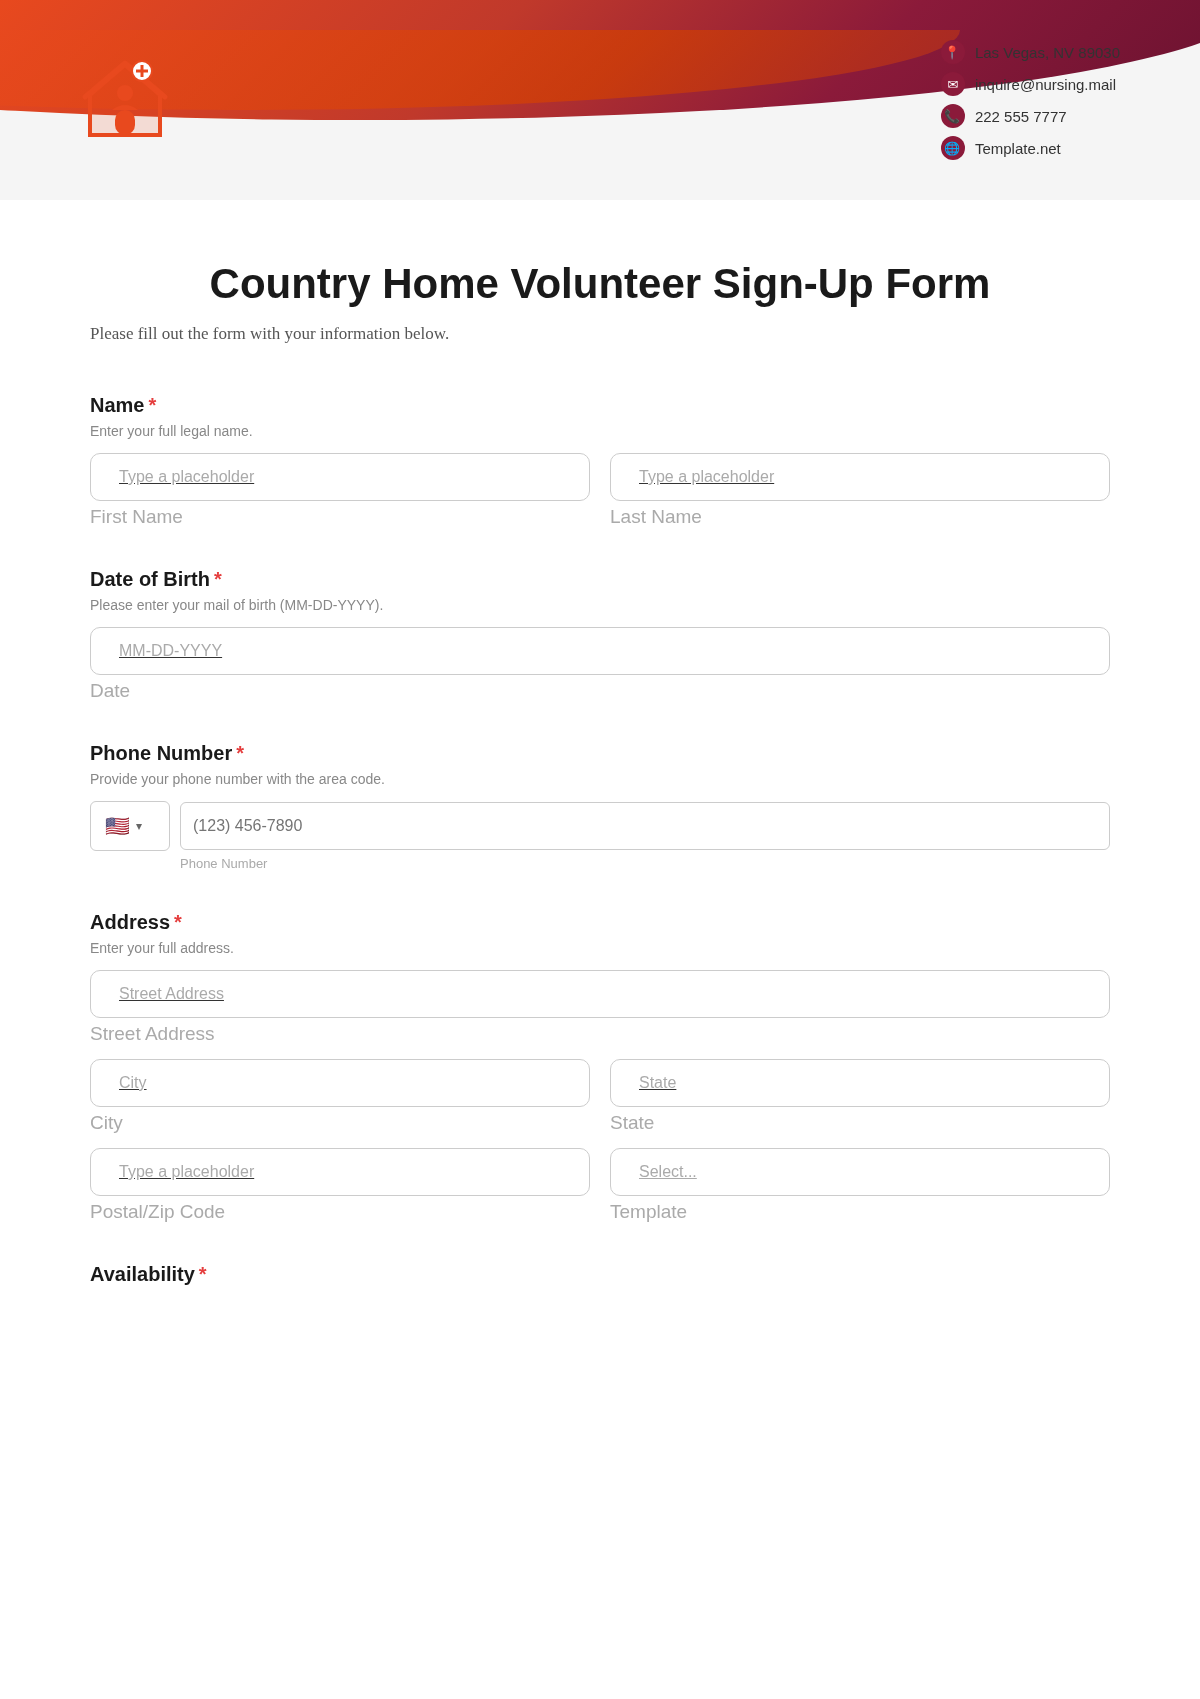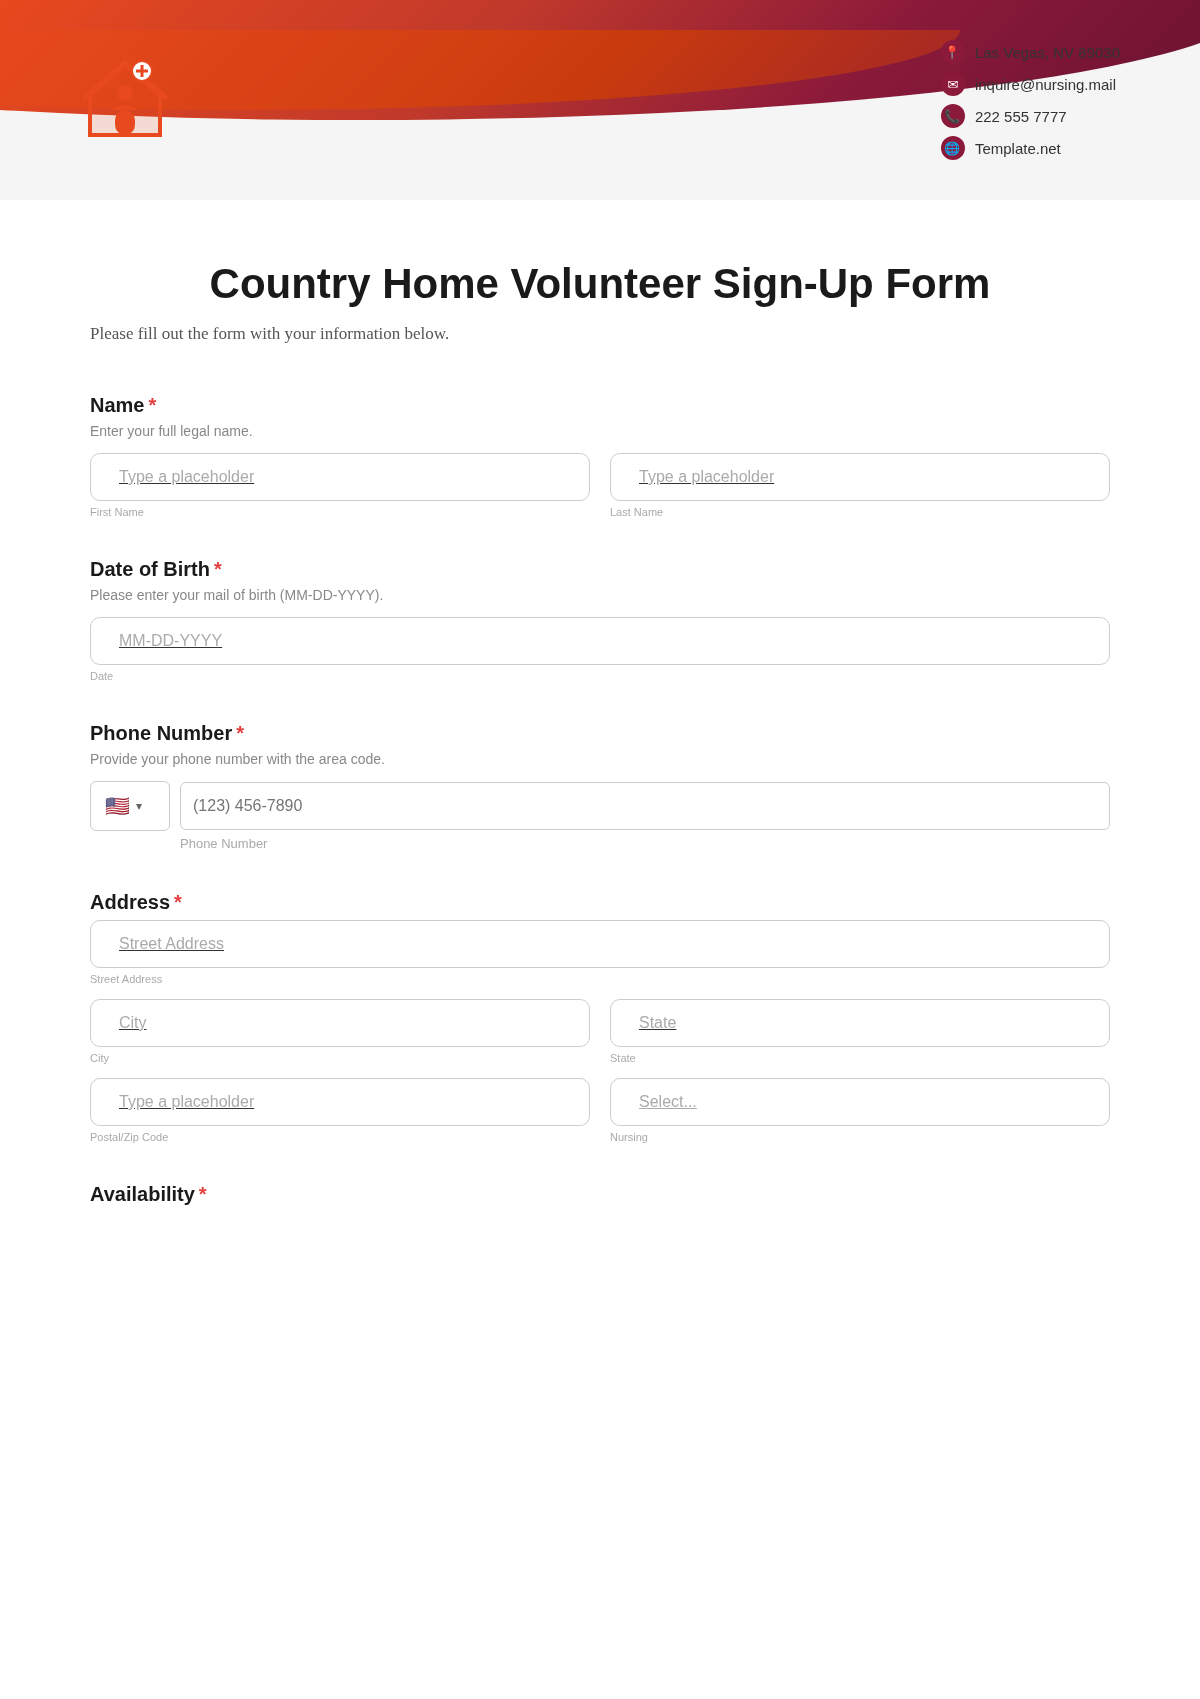--- a/index.html
+++ b/index.html
@@ -143,21 +143,21 @@
       font-size: 16px;
       color: #333;
       outline: none;
       background: #fff;
       text-decoration: underline;
     }
     .input-field::placeholder {
       color: #aaa;
     }
     .input-label-hint {
-      font-size: 11px;
+      font-size: 19px;
       color: #aaa;
       margin-top: 5px;
     }
     .two-col {
       display: grid;
       grid-template-columns: 1fr 1fr;
       gap: 20px;
     }
     .input-group {
       display: flex;
@@ -314,20 +314,21 @@
       </div>
       <input type="tel" class="phone-input" placeholder="(123) 456-7890" style="">
     </div>
     <div class="phone-number-hint">Phone Number</div>
   </div>
 
   <div class="form-section">
     <div class="section-label">
       <span>Address</span><span class="required-star">*</span>
     </div>
+    <div class="section-hint">Enter your full address.</div>
 
     <div class="input-group street-field">
       <input type="text" class="input-field" placeholder="Street Address" style="">
       <div class="input-label-hint">Street Address</div>
     </div>
 
     <div class="two-col" style="margin-bottom: 14px;">
       <div class="input-group">
         <input type="text" class="input-field" placeholder="City" style="">
         <div class="input-label-hint">City</div>
@@ -338,21 +339,21 @@
       </div>
     </div>
 
     <div class="two-col">
       <div class="input-group">
         <input type="text" class="input-field" placeholder="Type a placeholder" style="">
         <div class="input-label-hint">Postal/Zip Code</div>
       </div>
       <div class="input-group">
         <input type="text" class="input-field" style="color: rgb(170, 170, 170);" placeholder="Select...">
-        <div class="input-label-hint">Nursing</div>
+        <div class="input-label-hint">Template</div>
       </div>
     </div>
   </div>
 
   <div class="availability-section">
     <div class="section-label availability-label">
       <span>Availability</span><span class="required-star">*</span>
     </div>
   </div>
 

